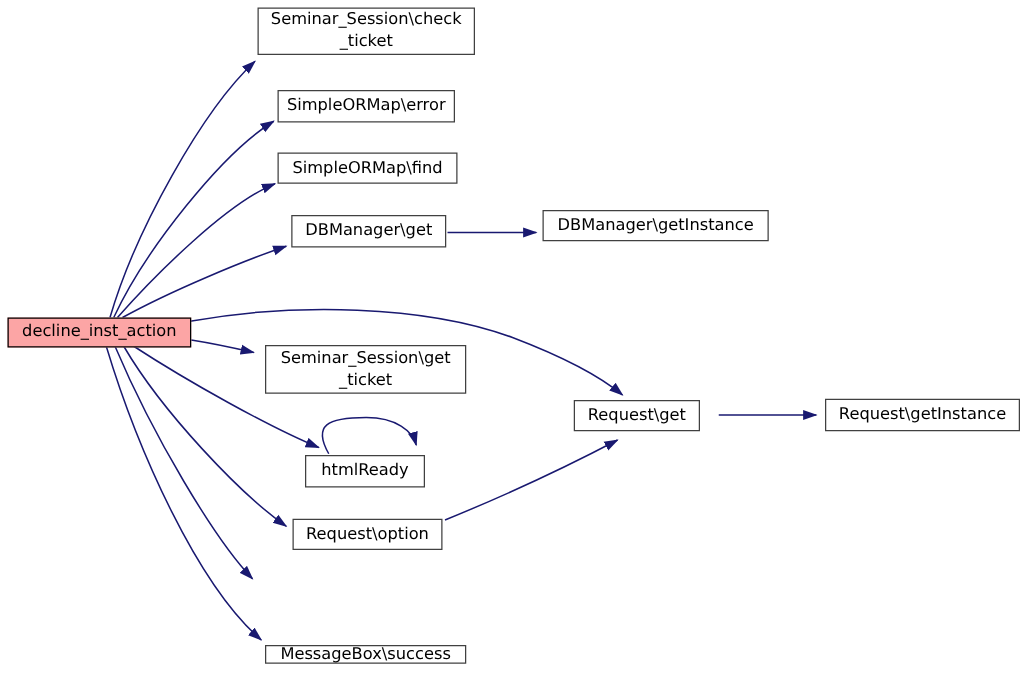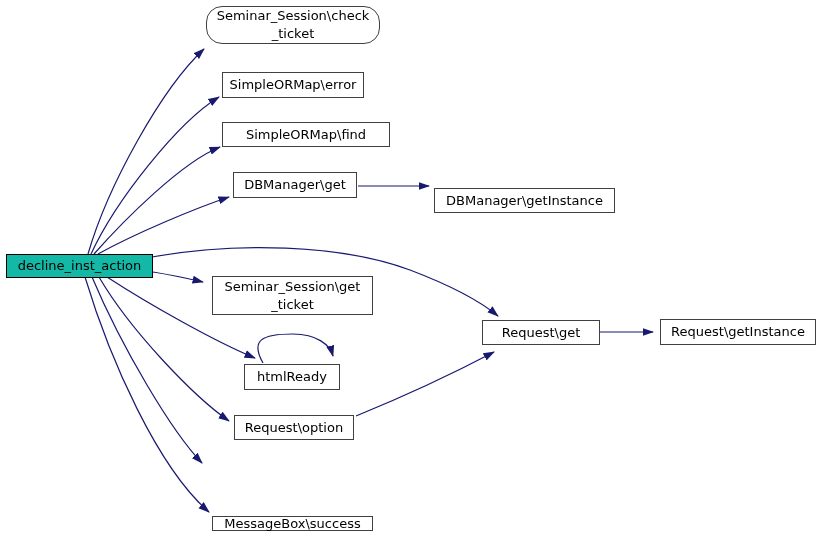--- a/index.html
+++ b/index.html
@@ -14,21 +14,21 @@
   .edge{fill:none;stroke:#191970;stroke-width:1.2px;marker-end:url(#arr);}
   .node{
     position:absolute;box-sizing:border-box;
     background:#ffffff;border:1px solid #404040;
     display:flex;align-items:center;justify-content:center;
     text-align:center;color:#000;
     font-size:13px;line-height:1.35;
     white-space:pre-line;
     cursor:pointer;
   }
-  .node-main{background:#14b8a6;border-color:#000000;}
+  .node-main{background:#fca5a5;border-color:#000000;}
 </style>
 </head>
 <body>
 
 <div id="canvas">
 
   <svg id="edges" width="821" height="549" viewBox="0 0 821 549" xmlns="http://www.w3.org/2000/svg">
     <defs>
       <marker id="arr" viewBox="0 0 12 9" markerWidth="12" markerHeight="9" refX="10.5" refY="4.5" orient="auto" markerUnits="userSpaceOnUse">
         <path d="M0,0.5 L11.5,4.5 L0,8.5 Z" fill="#191970"></path>
@@ -45,38 +45,38 @@
     <path class="edge" d="M 85,277 C 110,360 158,468 209,512"></path>
     <path class="edge" d="M 152,257 C 235,242 340,244 410,270 C 452,286 480,301 498,316"></path>
     <path class="edge" d="M 358,186 L 429,186"></path>
     <path class="edge" d="M 263,363 C 250,340 262,334 293,334 C 317,334 330,345 333,356"></path>
     <path class="edge" d="M 356,416 C 405,396 456,372 494,352"></path>
     <path class="edge" d="M 575,332 L 653,332"></path>
   </svg>
 
   <div class="node node-main" style="left:6px;top:254px;width:147px;height:24px;">decline_inst_action</div>
 
-  <div class="node" style="left:206px;top:6px;width:174px;height:38px;border-radius:16px;">Seminar_Session\check
+  <div class="node" style="left:206px;top:6px;width:174px;height:38px;">Seminar_Session\check
 _ticket</div>
 
   <div class="node" style="left:222px;top:72px;width:142px;height:26px;">SimpleORMap\error</div>
 
-  <div class="node" style="left:222px;top:122px;width:168px;height:25px;">SimpleORMap\find</div>
+  <div class="node" style="left:222px;top:122px;width:144px;height:25px;">SimpleORMap\find</div>
 
   <div class="node" style="left:233px;top:172px;width:124px;height:26px;">DBManager\get</div>
 
-  <div class="node" style="left:434px;top:188px;width:181px;height:25px;">DBManager\getInstance</div>
+  <div class="node" style="left:434px;top:168px;width:181px;height:25px;">DBManager\getInstance</div>
 
   <div class="node" style="left:212px;top:276px;width:161px;height:39px;">Seminar_Session\get
 _ticket</div>
 
   <div class="node" style="left:234px;top:415px;width:120px;height:25px;">Request\option</div>
 
   <div class="node" style="left:244px;top:364px;width:96px;height:26px;">htmlReady</div>
 
 
   <div class="node" style="left:212px;top:516px;width:161px;height:15px;text-align:center;">MessageBox\success</div>
 
-  <div class="node" style="left:482px;top:320px;width:118px;height:25px;">Request\get</div>
+  <div class="node" style="left:459px;top:320px;width:101px;height:25px;">Request\get</div>
 
   <div class="node" style="left:660px;top:319px;width:156px;height:26px;">Request\getInstance</div>
 
 </div>
 
 </body></html>

